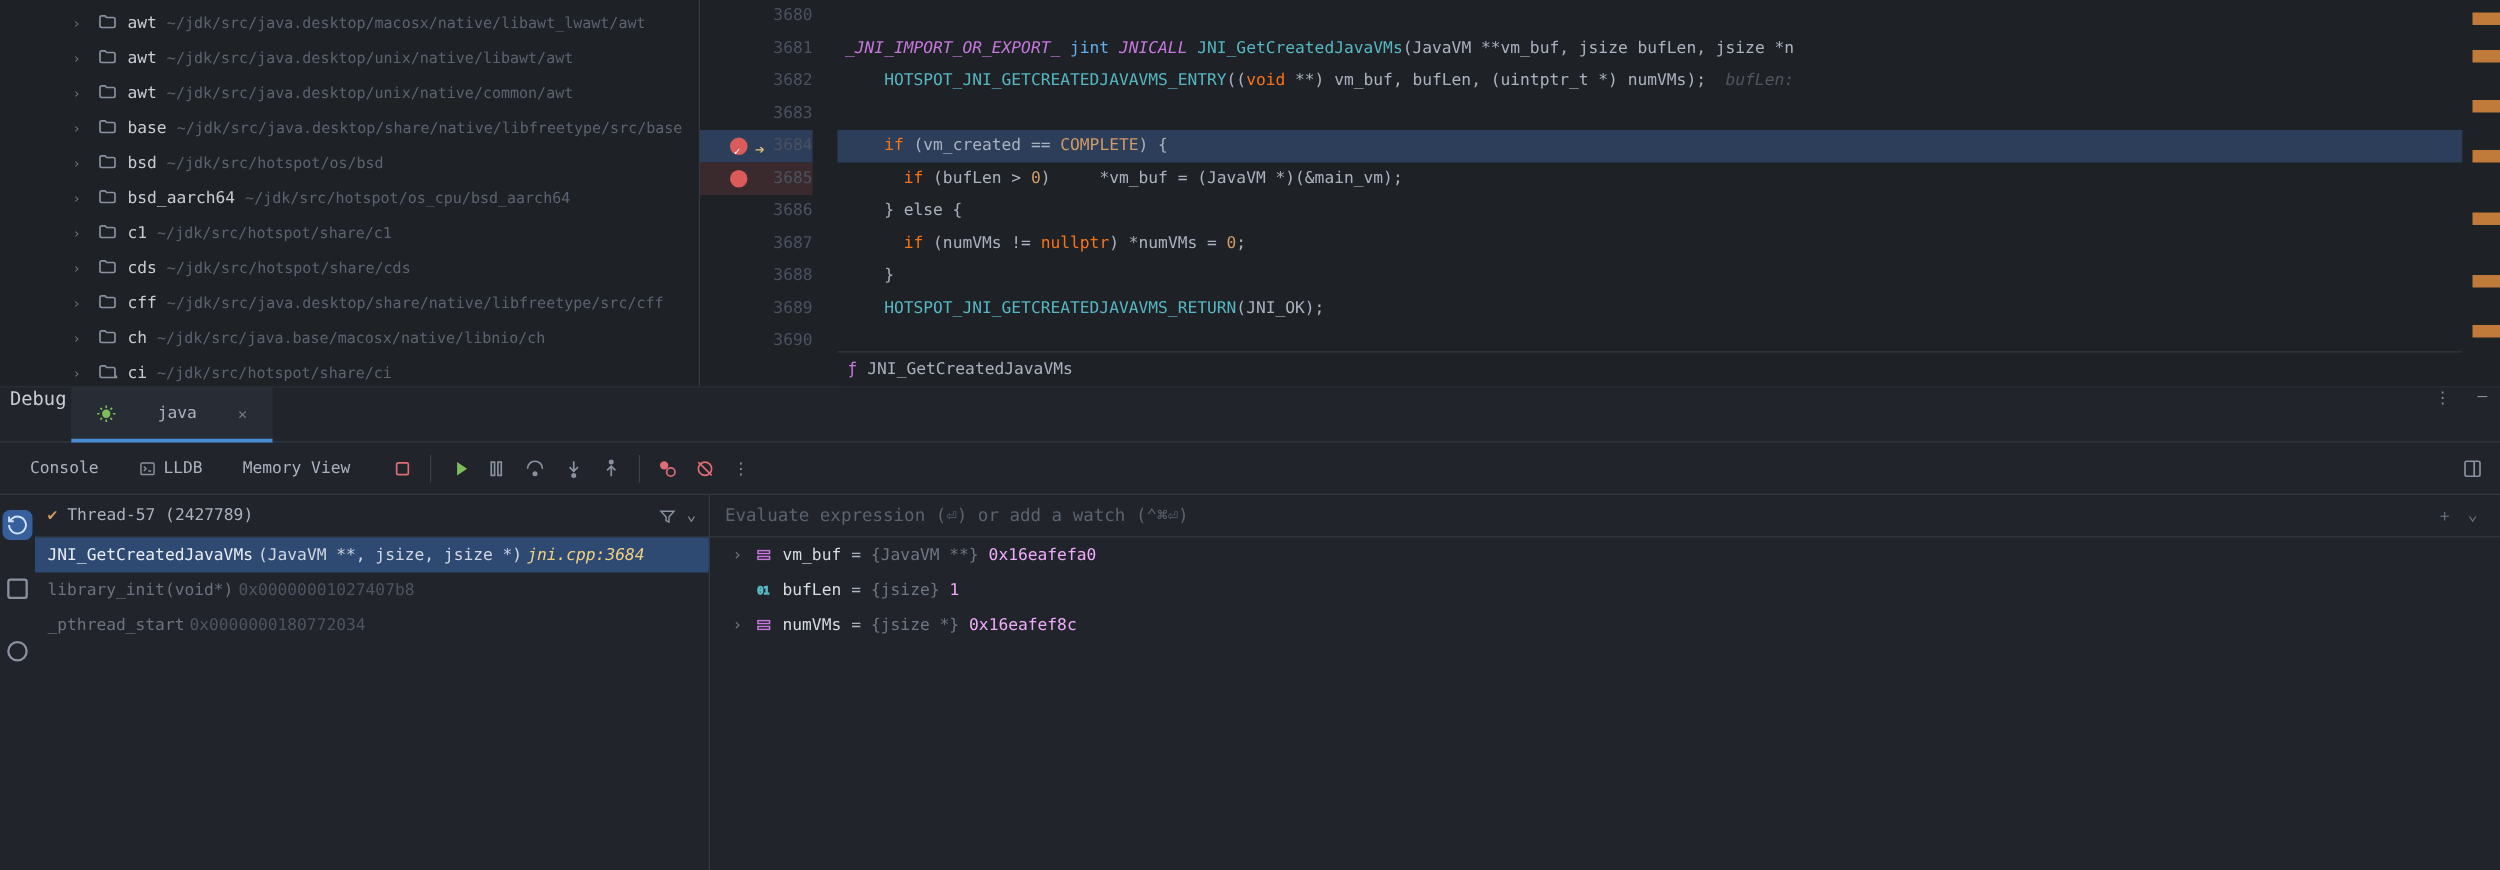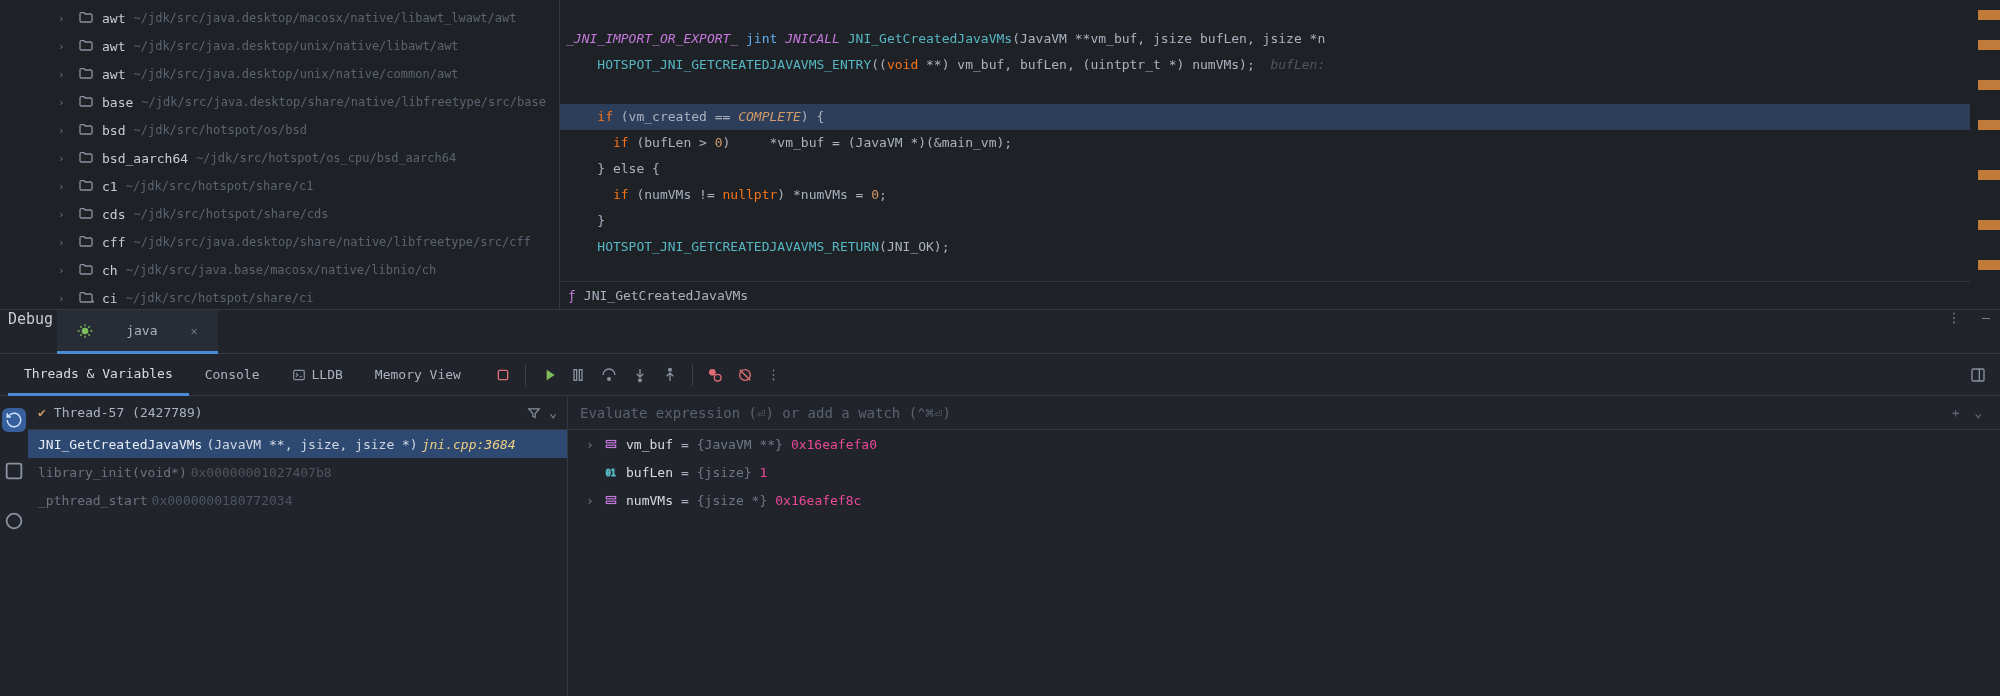--- a/index.html
+++ b/index.html
@@ -101,21 +101,21 @@
   }
   .gutter-row { position: relative; }
 
   
   .k-macro { color: #c678dd; font-style: italic; }
   .k-type { color: #61afef; }
   .k-kw   { color: #f97316; }
   .k-func { color: #56b6c2; }
   .k-ident{ color: #abb2bf; }
   .k-num  { color: #d19a66; }
-  .k-const{ color: #d19a66; font-style: italic; }
+  .k-const{ color: #d19a66; }
   .k-hint { color: #50555f; font-style: italic; }
 
   .minimap {
     width: 30px;
     background: #1e2227;
     position: relative;
   }
   .minimap .mm-bar {
     position: absolute;
     right: 0;
@@ -304,21 +304,21 @@
     align-items: center;
     padding-left: 18px;
     gap: 8px;
     cursor: default;
   }
   .var-row .chev { color: #6f7785; width: 10px; }
   .var-icon { color: #c678dd; }
   .var-icon.prim { color: #56b6c2; }
   .var-name { color: #d7dce4; }
   .var-type { color: #6f7785; }
-  .var-val  { color: #ec4899; }
+  .var-val  { color: #f0abfc; }
   svg { display: block; }
 </style>
 </head>
 <body>
 
 <div class="top-area">
 
   <div class="file-tree">
     <div class="tree-row">
         <span class="tree-chevron">›</span>
@@ -404,20 +404,33 @@
         <span class="tree-chevron">›</span>
         <svg class="tree-folder-icon" viewBox="0 0 24 24" fill="none" stroke="currentColor" stroke-width="2">
           <path d="M3 6a2 2 0 0 1 2-2h4l2 2h8a2 2 0 0 1 2 2v8a2 2 0 0 1 2 2H5a2 2 0 0 1-2-2V6z"></path>
         </svg>
         <span class="tree-name">ci</span>
         <span class="tree-path">~/jdk/src/hotspot/share/ci</span>
       </div>
   </div>
 
   <div class="editor-wrap">
+    <div class="gutter">
+      <div class="line gutter-row">3680</div>
+      <div class="line gutter-row">3681</div>
+      <div class="line gutter-row">3682</div>
+      <div class="line gutter-row">3683</div>
+      <div class="line gutter-row highlight-line"><span class="bp-marker checked"></span><span class="cur-arrow">➔</span><span>3684</span></div>
+      <div class="line gutter-row breakpoint-line-dark"><span class="bp-marker"></span><span>3685</span></div>
+      <div class="line gutter-row">3686</div>
+      <div class="line gutter-row">3687</div>
+      <div class="line gutter-row">3688</div>
+      <div class="line gutter-row">3689</div>
+      <div class="line gutter-row">3690</div>
+    </div>
     <div class="code">
       <div class="line"><span></span></div>
       <div class="line"><span class="k-macro">_JNI_IMPORT_OR_EXPORT_</span><span class="k-type"> jint </span><span class="k-macro">JNICALL</span><span class="k-func"> JNI_GetCreatedJavaVMs</span><span class="k-ident">(JavaVM **vm_buf, jsize bufLen, jsize *n</span></div>
       <div class="line"><span class="k-func">    HOTSPOT_JNI_GETCREATEDJAVAVMS_ENTRY</span><span>((</span><span class="k-kw">void</span><span> **) vm_buf, bufLen, (uintptr_t *) numVMs);</span><span class="k-hint">  bufLen:</span></div>
       <div class="line"><span></span></div>
       <div class="line highlight-line"><span class="k-kw">    if</span><span> (vm_created == </span><span class="k-const">COMPLETE</span><span>) {</span></div>
       <div class="line"><span class="k-kw">      if</span><span> (bufLen &gt; </span><span class="k-num">0</span><span>)     *vm_buf = (JavaVM *)(&amp;main_vm);</span></div>
       <div class="line"><span>    } else {</span></div>
       <div class="line"><span class="k-kw">      if</span><span> (numVMs != </span><span class="k-kw">nullptr</span><span>) *numVMs = </span><span class="k-num">0</span><span>;</span></div>
       <div class="line"><span>    }</span></div>
@@ -452,23 +465,20 @@
       </span>
       <span>java</span>
       <span class="close-x">✕</span>
     </div>
     <div class="spacer"></div>
     <span class="hdr-icon">⋮</span>
     <span class="hdr-icon">—</span>
   </div>
 
   <div class="debug-toolbar">
-    <div class="dbg-tab active">
-        <span>Threads &amp; Variables</span>
-      </div>
     <div class="dbg-tab">
         <span>Console</span>
       </div>
     <div class="dbg-tab">
       <svg width="14" height="14" viewBox="0 0 24 24" fill="none" stroke="#8a919f" stroke-width="2">
           <rect x="3" y="4" width="18" height="16" rx="2"></rect>
           <path d="M7 9l3 3-3 3M13 15h4"></path>
         </svg>
       <span>LLDB</span>
     </div>

